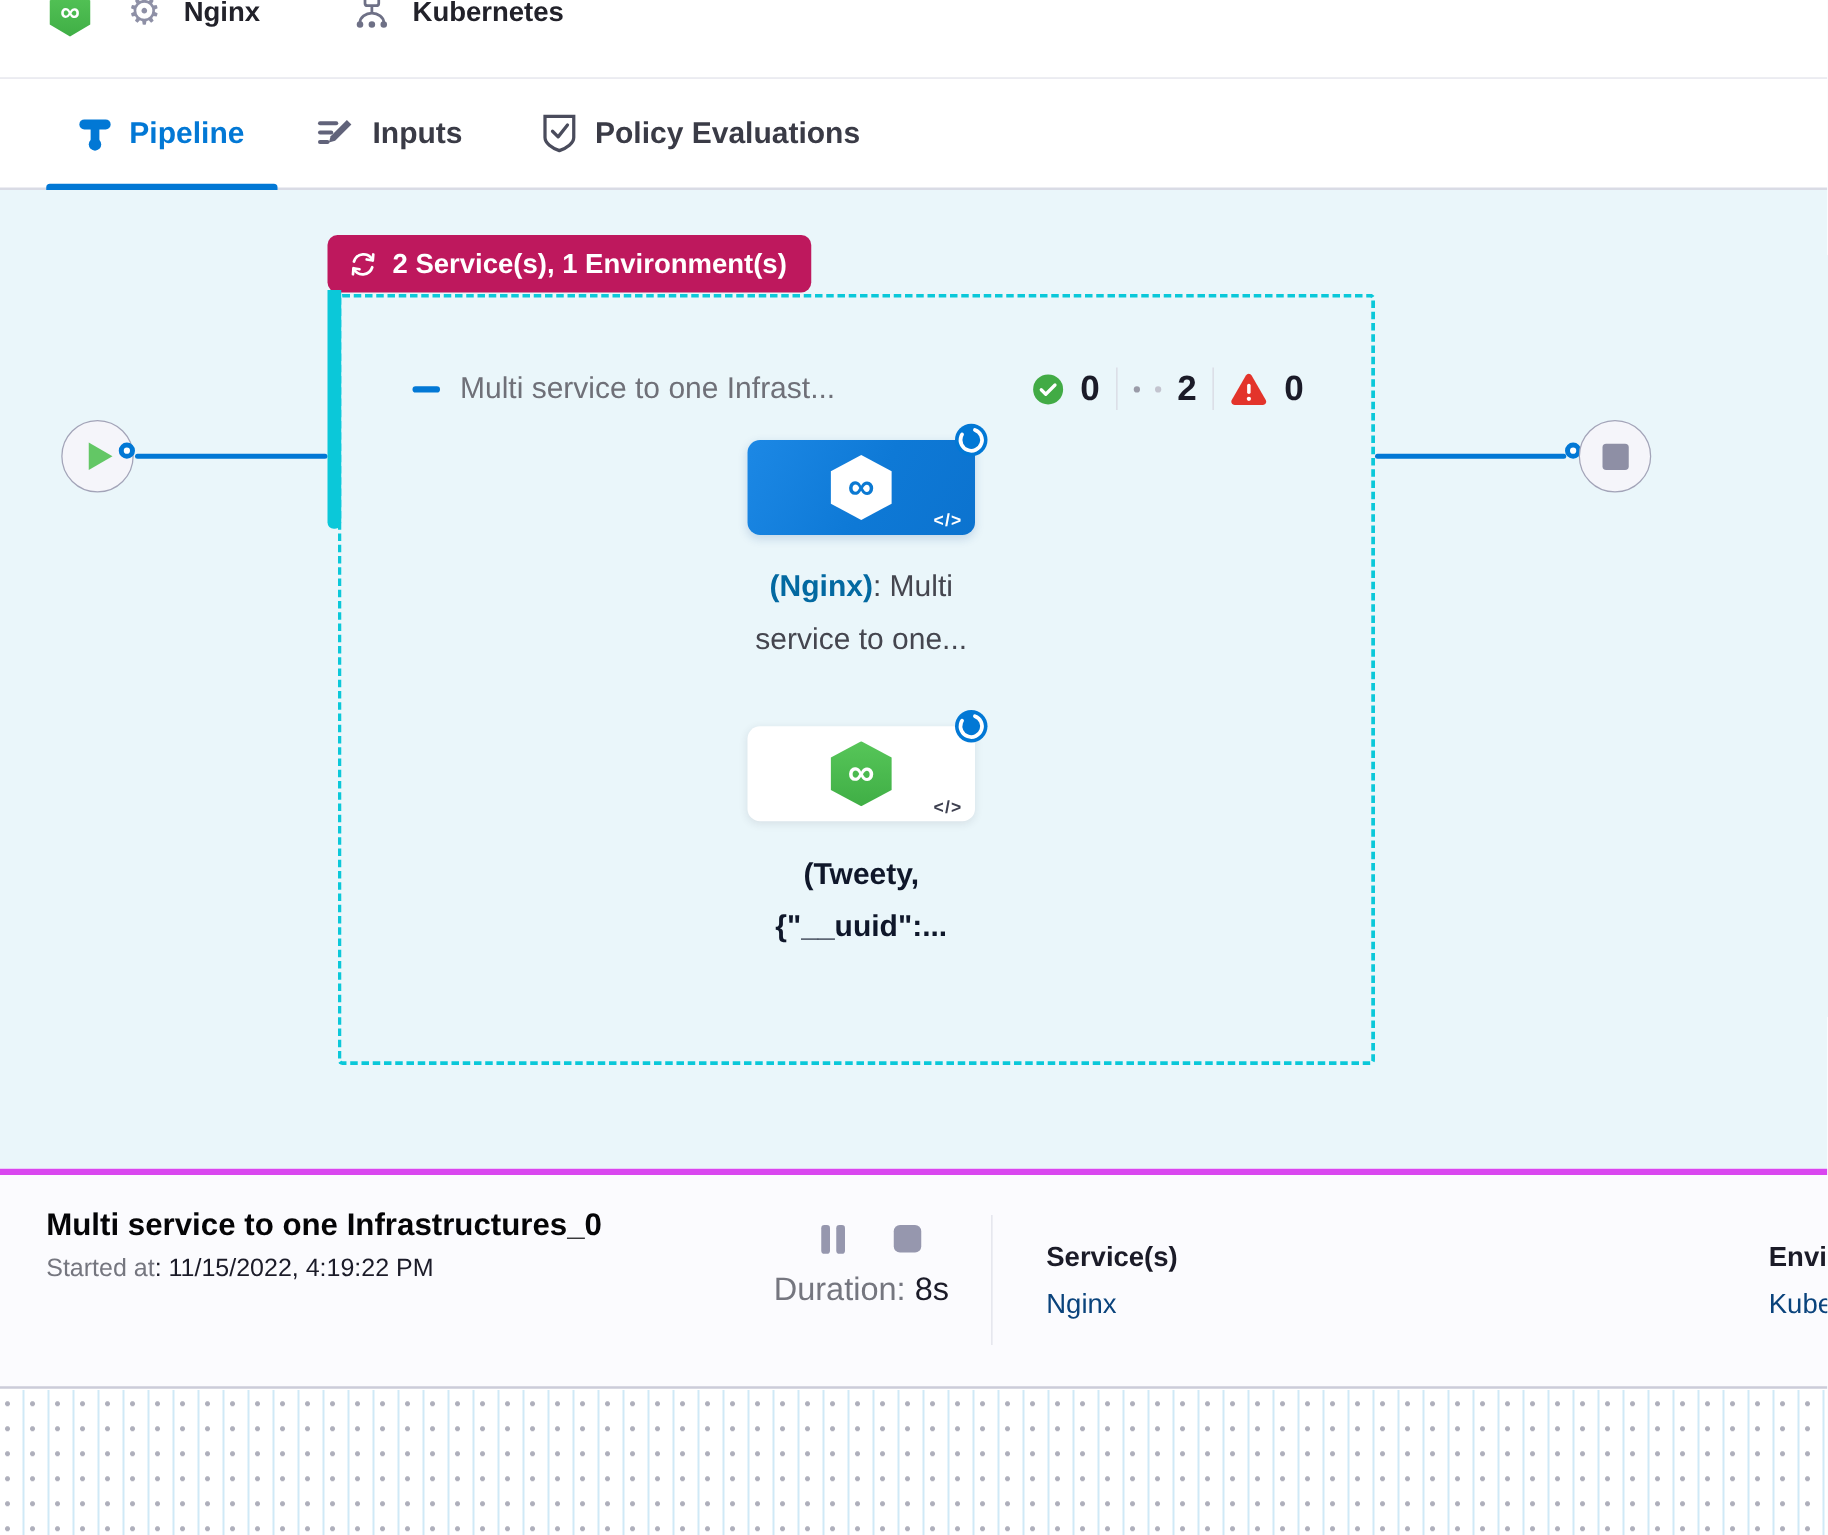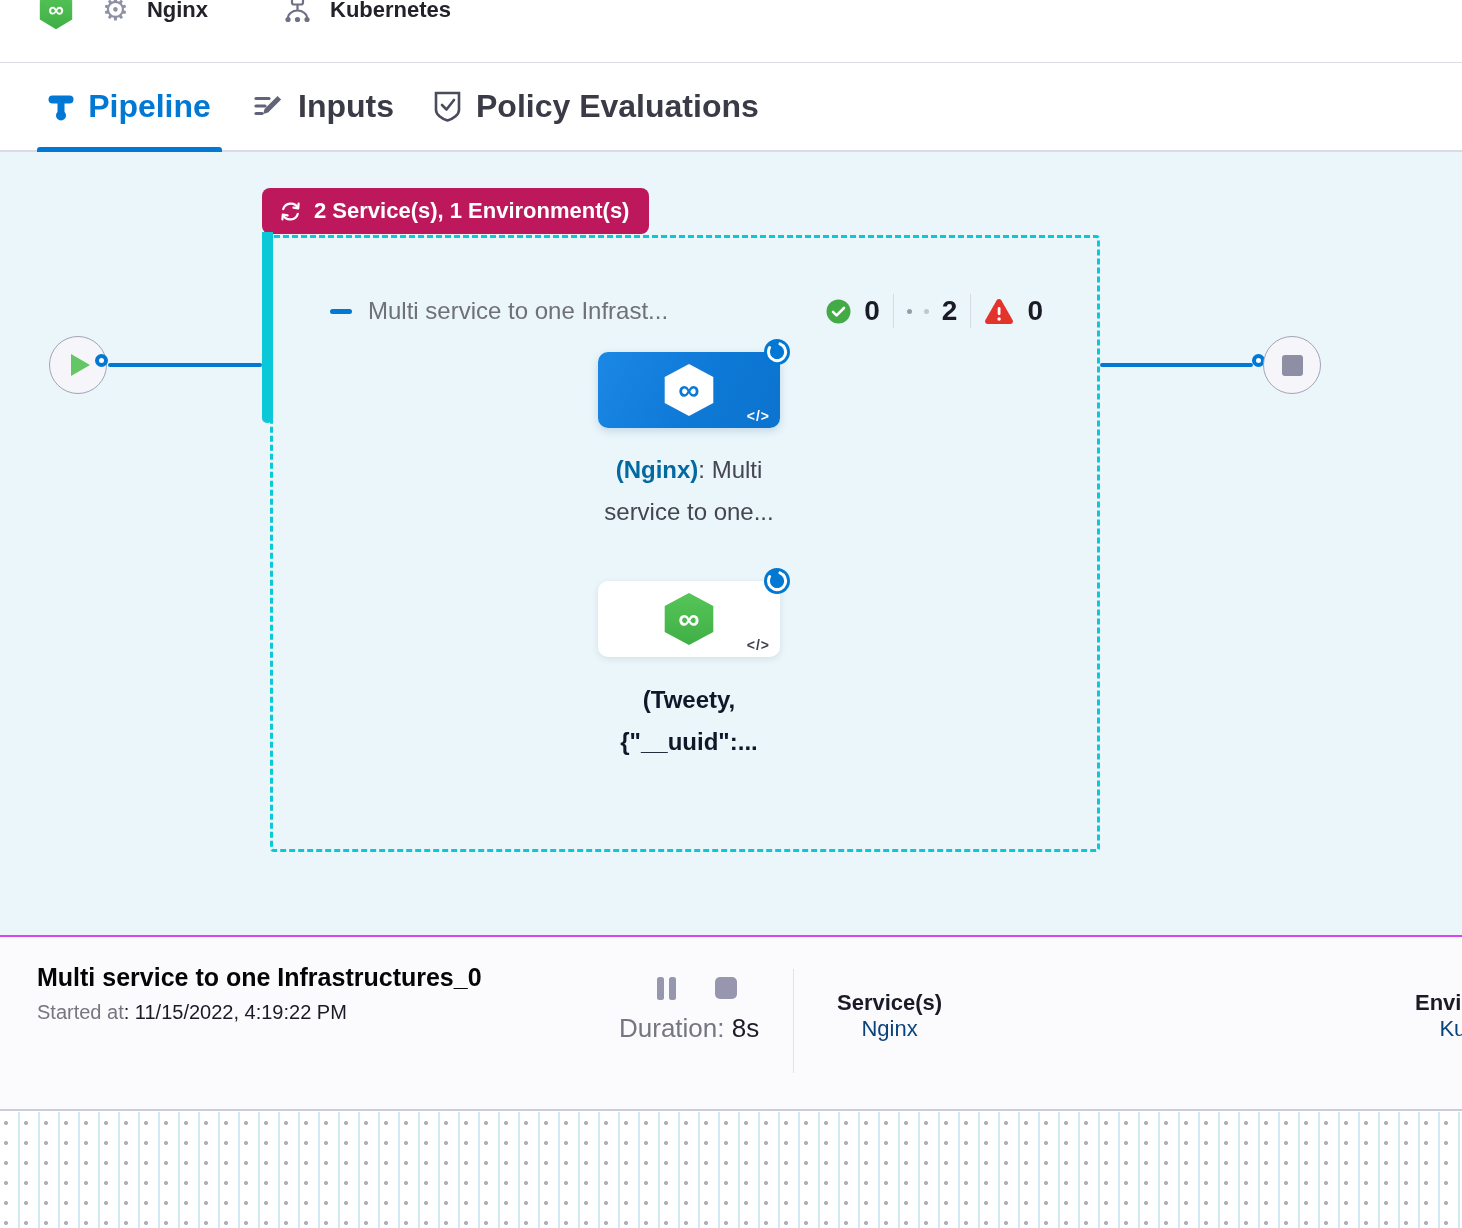--- a/index.html
+++ b/index.html
@@ -19,21 +19,21 @@
   }
   .hex-green { background:linear-gradient(180deg,#57c659,#3fae45); color:#fff; }
   .hex-white { background:#fff; color:#0b79d2; }
   .header-hex { width:36px; height:40px; font-size:22px; }
   .gear-glyph { font-size:30px; color:#8e90a6; margin-left:28px; line-height:1; }
   .header-label { font-size:22px; font-weight:600; color:#22222a; margin-left:18px; }
   .infra-icon { margin-left:74px; }
 
   
   .tabbar { position:absolute; top:63px; left:0; width:1462px; height:89px; background:#fff; border-bottom:2px solid #d9dbe5; }
-  .tab { position:absolute; top:0; height:87px; display:flex; align-items:center; gap:14px; font-size:32px; font-weight:600; color:#3a3b46; cursor:pointer; }
+  .tab { position:absolute; top:0; height:87px; display:flex; align-items:center; gap:14px; font-size:24px; font-weight:600; color:#3a3b46; cursor:pointer; }
   .tab-pipeline { left:37px; width:185px; justify-content:center; color:#0278d5; }
   .tab-pipeline::after { content:""; position:absolute; left:0; right:0; bottom:-2px; height:5px; background:#0278d5; border-radius:3px 3px 0 0; }
   .tab-inputs { left:253px; }
   .tab-policy { left:433px; }
   .tab-security { left:770px; }
 
   
   .canvas { position:absolute; top:152px; left:0; width:1462px; height:783px; background:#eaf6fa; overflow:hidden; }
 
   .stage-badge {
@@ -73,30 +73,30 @@
   .spin-badge-1 { top:186px; }
   .spin-badge-2 { top:415px; }
 
   .node-label { position:absolute; width:260px; text-align:center; font-size:24px; line-height:42px; color:#45464f; }
   .node-label-1 { left:559px; top:297px; }
   .node-label-2 { left:559px; top:527px; }
   .node-label b { color:#0369a1; font-weight:700; }
   .node-label .bold-line { color:#0f172a; font-weight:700; }
 
   
-  .footer { position:absolute; top:935px; left:0; width:1462px; height:176px; background:#fbfbfe; border-top:2px solid #d946ef; border-bottom:2px solid #cbccd9;text-align:center; }
+  .footer { position:absolute; top:935px; left:0; width:1462px; height:176px; background:#fbfbfe; border-top:5px solid #d946ef; border-bottom:2px solid #cbccd9; }
   .f-title { position:absolute; left:37px; top:26px; font-size:25px; font-weight:700; color:#050507; white-space:nowrap; }
   .f-started { position:absolute; left:37px; top:64px; font-size:20px; color:#1b1b28; white-space:nowrap; }
   .f-muted { color:#75767f; }
   .pause-icon { position:absolute; left:657px; top:40px; width:19px; height:23px; display:flex; justify-content:space-between; cursor:pointer; }
   .pause-icon i { width:7px; height:23px; background:#9697ae; border-radius:2.5px; }
   .stop-icon { position:absolute; left:715px; top:40px; width:22px; height:22px; background:#9697ae; border-radius:5px; cursor:pointer; }
   .f-duration { position:absolute; left:619px; top:76px; font-size:26px; color:#1b1b28; white-space:nowrap; }
   .f-div { position:absolute; left:793px; top:32px; width:1px; height:104px; background:#e0e1e9; }
-  .f-col { position:absolute; top:53px; display:flex; flex-direction:column; font-size:22px; white-space:nowrap; }
+  .f-col { position:absolute; top:53px; display:flex; flex-direction:column; gap:11px; font-size:22px; white-space:nowrap; }
   .f-col-services { left:837px; }
   .f-col-env { left:1415px; }
   .f-col .f-label { font-weight:700; color:#1b1b28; }
   .f-col .f-link { color:#0a437c; cursor:pointer; }
 
   
   .grid { position:absolute; top:1112px; left:0; width:1462px; height:116px; background:#fff;
     background-image:
       linear-gradient(90deg, rgba(169,215,238,0.55) 2px, transparent 2px),
       radial-gradient(#aeafbb 1.7px, transparent 2.3px);

